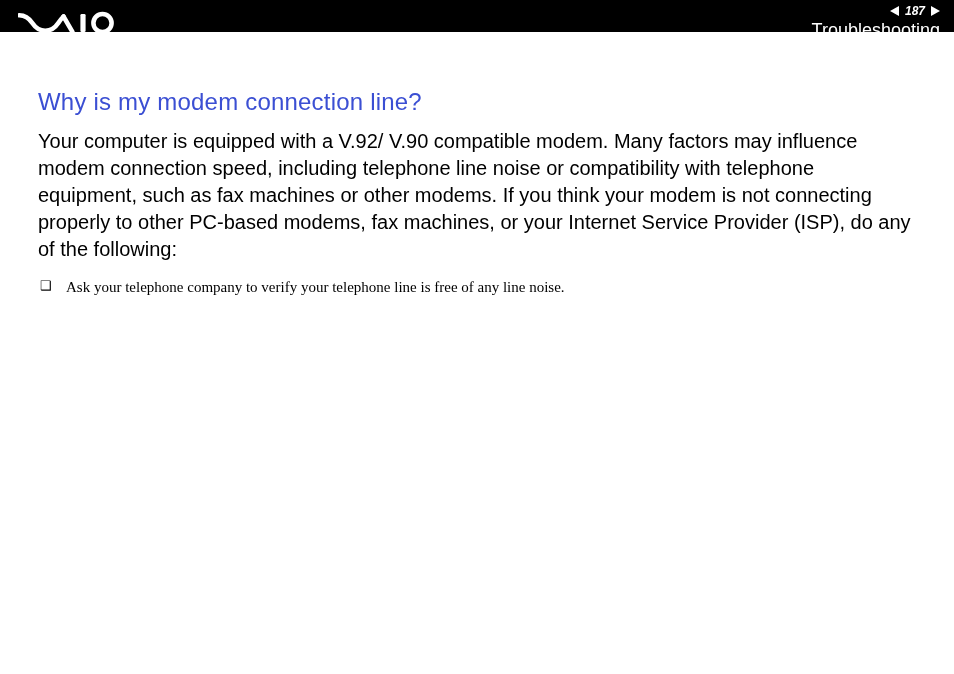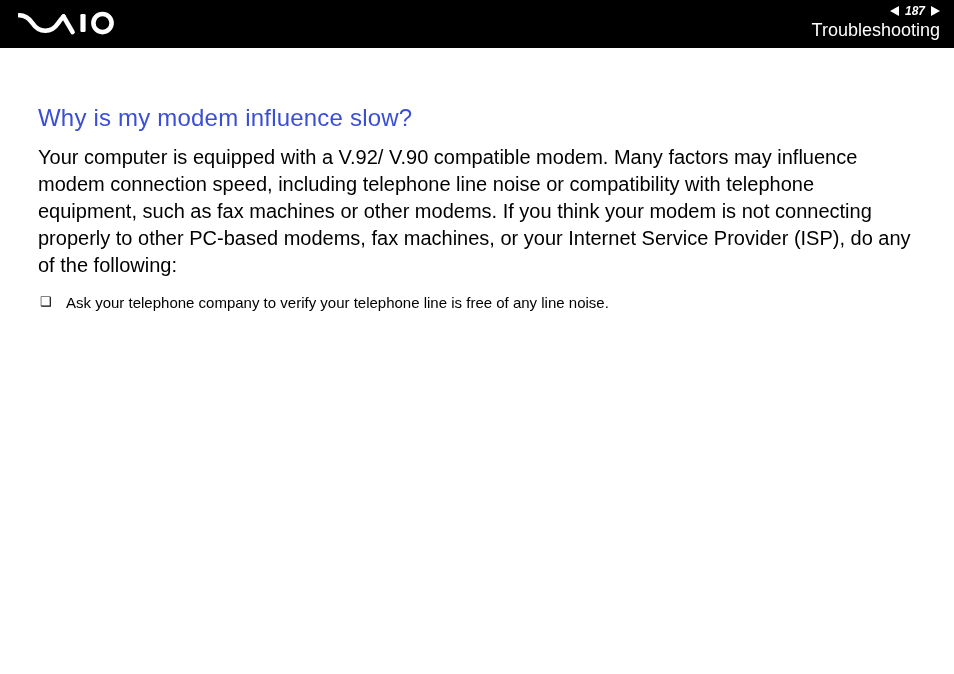--- a/index.html
+++ b/index.html
@@ -6,21 +6,21 @@
     margin:0; padding:0;
     width:954px; height:674px;
     background:#ffffff;
     font-family: Arial, Helvetica, sans-serif;
     color:#000;
     position:relative;
     overflow:hidden;
   }
   .header {
     background:#000;
-    height:48px;
+    height:32px;
     width:100%;
     position:relative;
     color:#fff;
   }
   .logo {
     position:absolute;
     left:18px; top:8px;
     height:30px;
     display:flex;
     align-items:center;
@@ -71,20 +71,21 @@
     list-style:none;
     padding:0;
     margin:0;
   }
   ul.bullets li {
     position:relative;
     padding-left:28px;
     font-size:15px;
     line-height:1.35;
     margin-bottom:10px;
+    font-family:Liberation Serif, serif;
   }
   ul.bullets li::before {
     content:"❑";
     position:absolute;
     left:2px; top:0;
     font-size:13px;
     color:#000;
   }
 </style>
 </head>
@@ -107,18 +108,18 @@
     <div class="nav-row">
       <span class="arrow-left"></span>
       <span>187</span>
       <span class="arrow-right"></span>
     </div>
     <div class="crumb">Troubleshooting</div>
   </div>
 </div>
 
 <div class="content">
-  <h1>Why is my modem influence slow?</h1>
+  <h1>Why is my modem connection line?</h1>
   <p class="intro">Your computer is equipped with a V.92/ V.90 compatible modem. Many factors may influence modem connection speed, including telephone line noise or compatibility with telephone equipment, such as fax machines or other modems. If you think your modem is not connecting properly to other PC-based modems, fax machines, or your Internet Service Provider (ISP), do any of the following:</p>
   <ul class="bullets">
     <li>Ask your telephone company to verify your telephone line is free of any line noise.</li>
   </ul>
 </div>
 
 </body></html>

